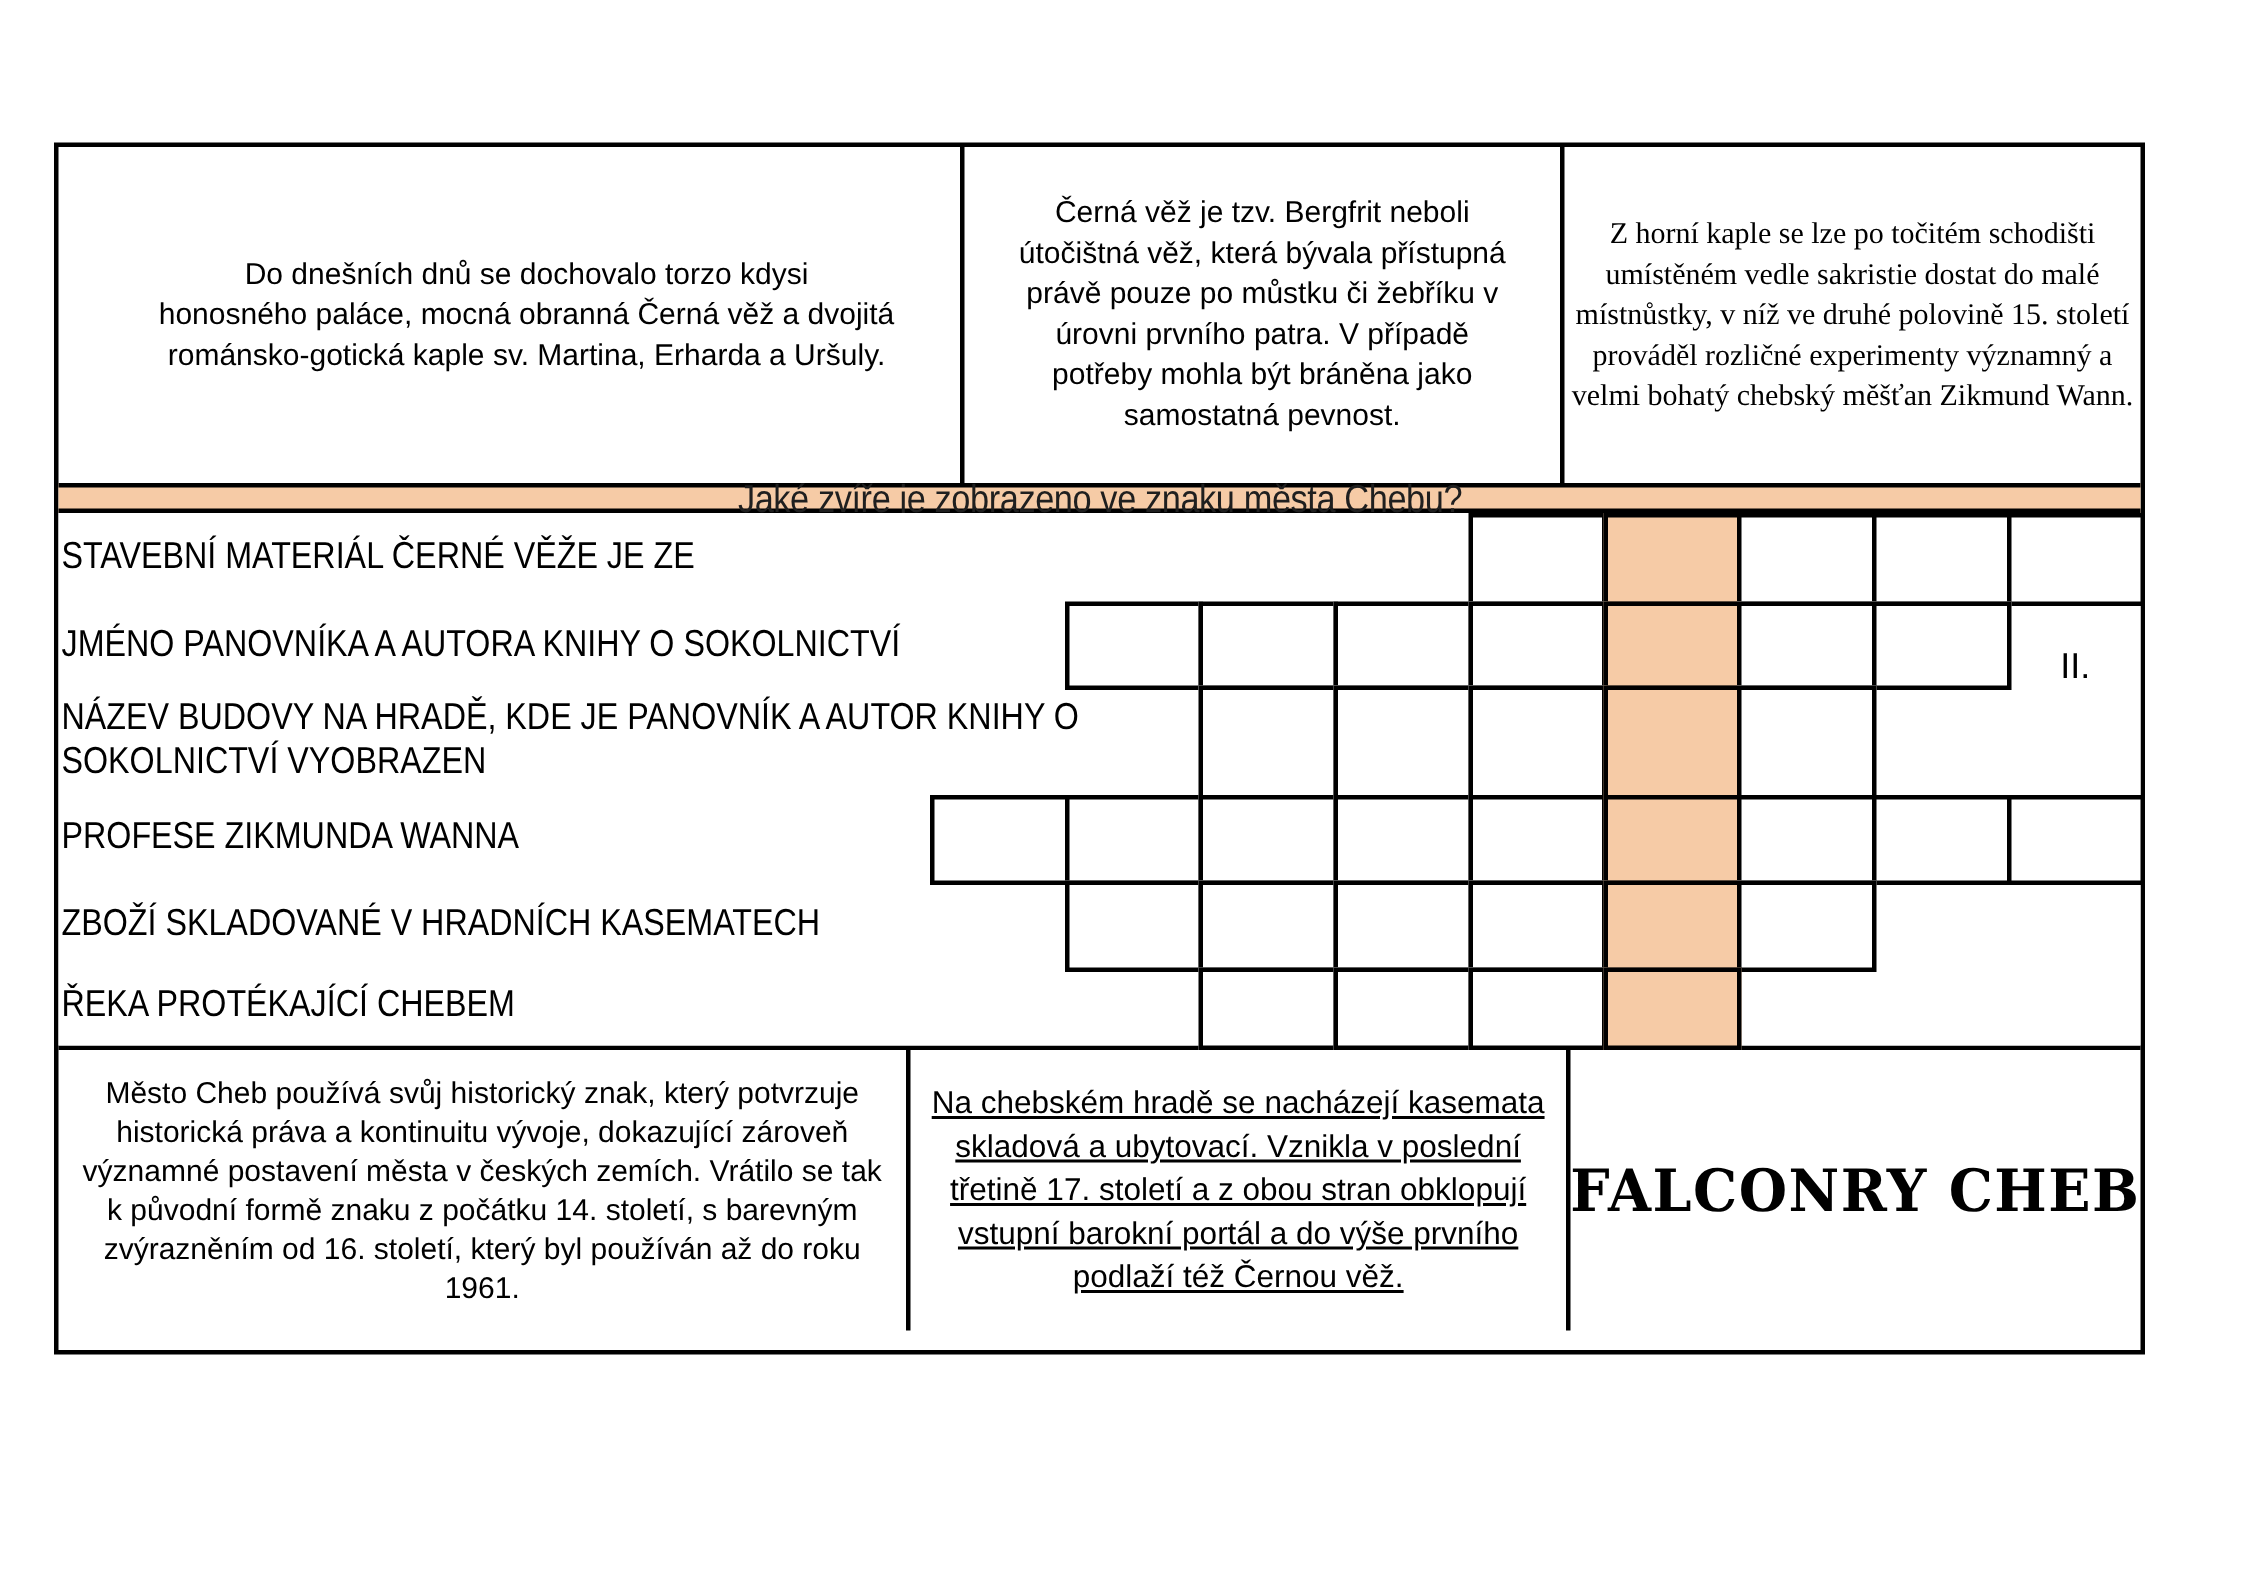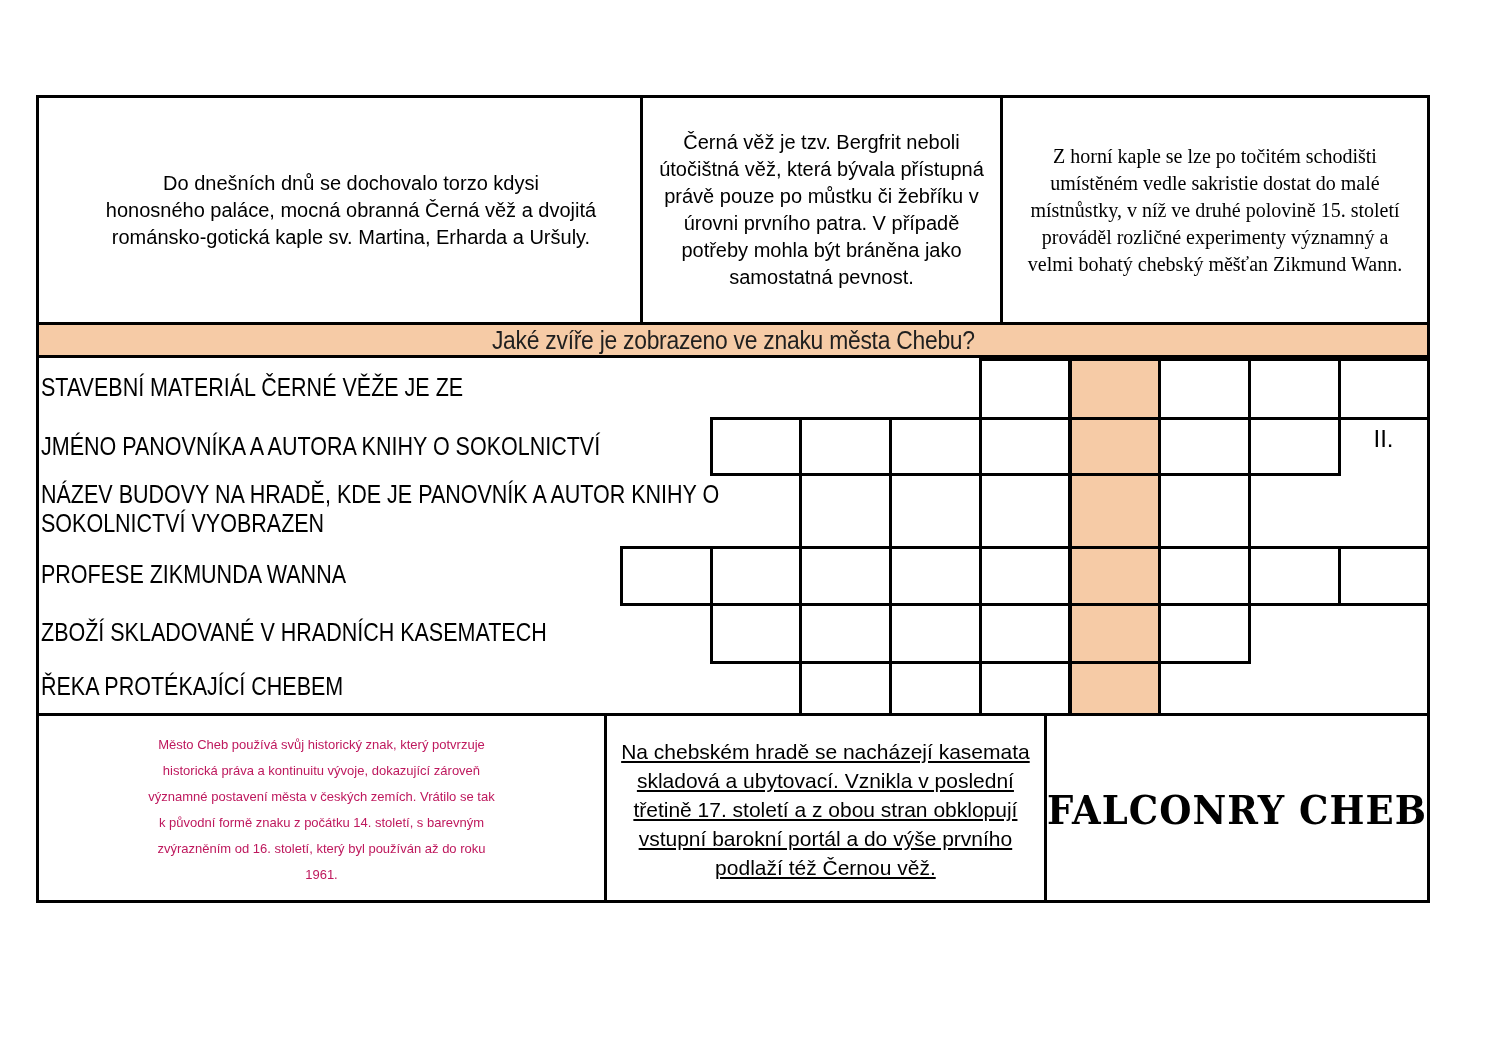--- a/index.html
+++ b/index.html
@@ -20,30 +20,30 @@
   
   .top-row{
     display:flex;height:224px;
   }
   .info-box{
     box-sizing:border-box;
     display:flex;align-items:center;justify-content:center;
     text-align:center;
   }
   .top-row .b1{width:581px;border-right:3px solid #000;margin-left:23px;}
-  .top-row .b2{width:360px;border-right:3px solid #000;}
+  .top-row .b2{width:400px;border-right:3px solid #000;}
   .top-row .b3{flex:1;font-family:Liberation Serif, serif;}
   .info-text{
     white-space:pre-line;
     font-size:20px;line-height:27px;color:#000;
     margin:0;
   }
   
   .banner{
-    box-sizing:border-box;height:36px;
+    box-sizing:border-box;height:20px;
     border-top:3px solid #000;border-bottom:3px solid #000;
     background:var(--hl,#F6CBA6);
     display:flex;align-items:center;justify-content:center;
   }
   .banner span{
     font-size:26px;color:#1f1f1f;
     transform:scaleX(0.88);transform-origin:center;
     letter-spacing:-0.3px;
     white-space:nowrap;
   }
@@ -65,34 +65,34 @@
   .clue.c5{top:274px;}
   .clue.c6{top:328px;}
   .cw-cell{
     position:absolute;
     box-sizing:border-box;
     border:3px solid #000;
     background:#fff;
   }
   .cw-cell.hl{background:var(--hl,#F6CBA6);}
   .numeral{
-    position:absolute;left:1301px;top:53px;width:87px;height:56px;
+    position:absolute;left:1301px;top:75px;width:87px;height:56px;
     display:flex;align-items:center;justify-content:center;
     font-size:24px;color:#000;
   }
   
   .bottom-row{
     box-sizing:border-box;
     display:flex;height:190px;
     border-top:3px solid #000;
   }
   .bottom-row .b1{width:581px;border-right:3px solid #000;}
   .bottom-row .b2{width:450px;border-right:3px solid #000;text-decoration:underline;}
   .bottom-row .b3{flex:1;}
-  .bottom-row .b1 .info-text{color:#be185d;font-size:13px;line-height:26px;}
+  .bottom-row .b1 .info-text{color:#000000;font-size:20px;line-height:26px;}
   .bottom-row .b2 .info-text{font-size:21px;line-height:29px;}
   .logo-text{
     font-family:"DejaVu Serif", serif;
     font-weight:bold;font-size:37px;color:#000;
     letter-spacing:1px;white-space:nowrap;
     transform:scaleY(1.05);
   }
 </style>
 </head>
 <body>

